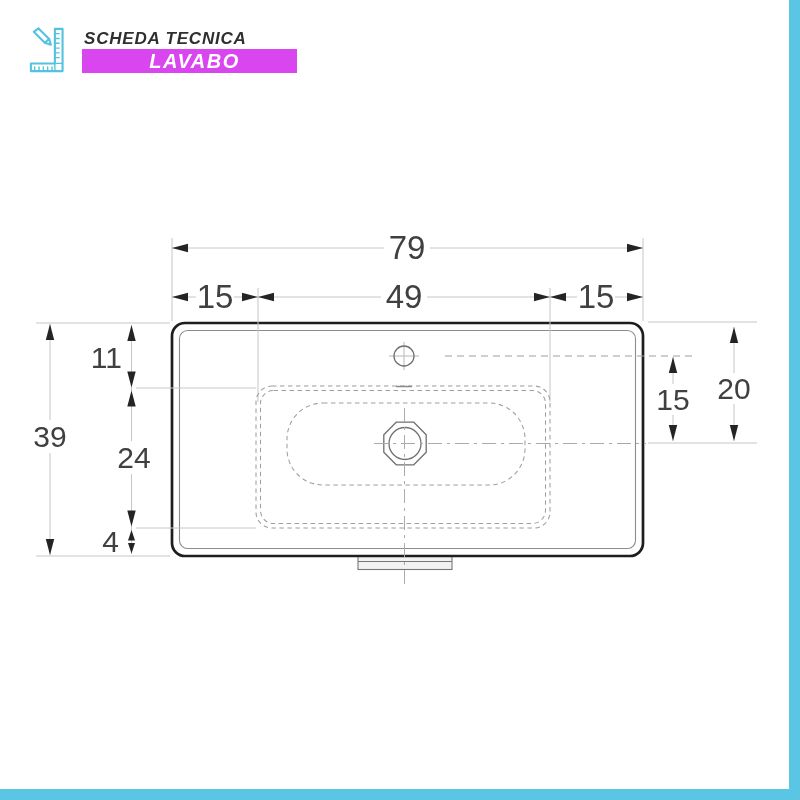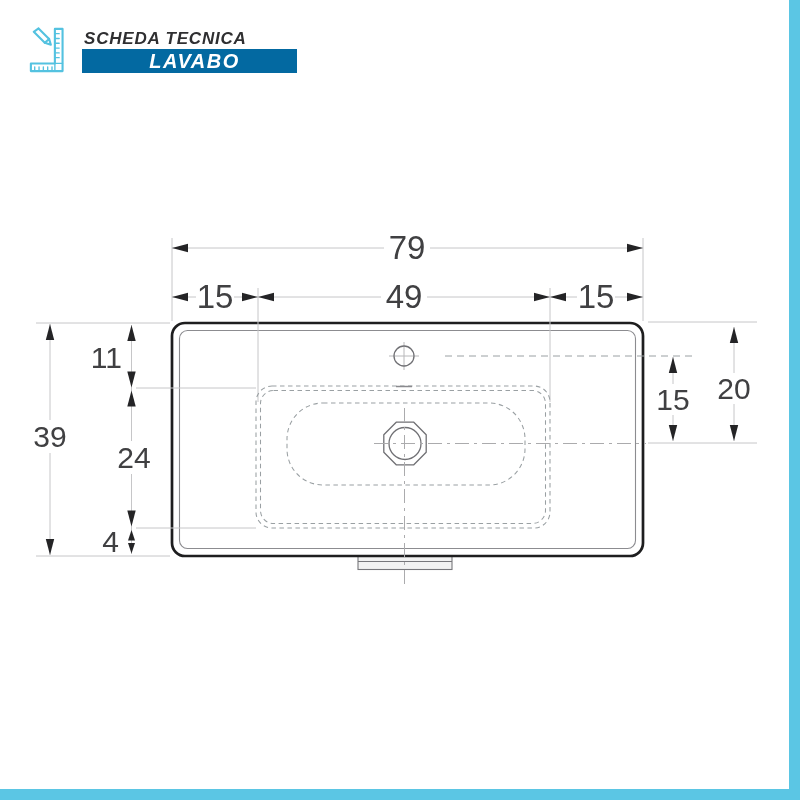--- a/index.html
+++ b/index.html
@@ -59,21 +59,21 @@
       <g>
         <path d="M6 7 L17.5 18.5 M11 3.5 L22 14.5 M6 7 L11 3.5"></path>
         <path d="M17.5 18.5 L22 14.5 L23.8 20.6 Z"></path>
       </g>
     </g>
     <polygon points="22.4,18.2 23.8,20.6 21.2,19.4" fill="#54c2e0"></polygon>
   </svg>
 
   <div class="hdr-title">SCHEDA TECNICA</div>
 
-  <div class="hdr-banner" style="background:#0369a1">
+  <div class="hdr-banner" style="background:#d946ef">
     <span>LAVABO</span>
   </div>
 
   <svg class="drawing" viewBox="0 0 800 800">
 
     <g>
       <rect x="358" y="556" width="94" height="13.5" fill="#f2f2f2" stroke="#77777b" stroke-width="1.1"></rect>
       <line x1="358" y1="561.5" x2="452" y2="561.5" stroke="#77777b" stroke-width="1"></line>
     </g>
 

